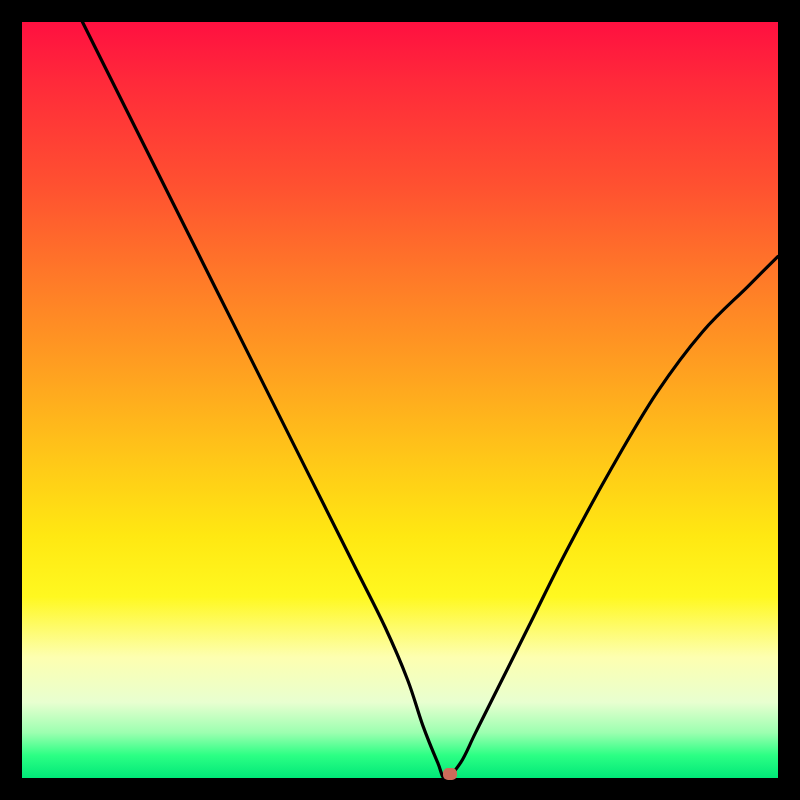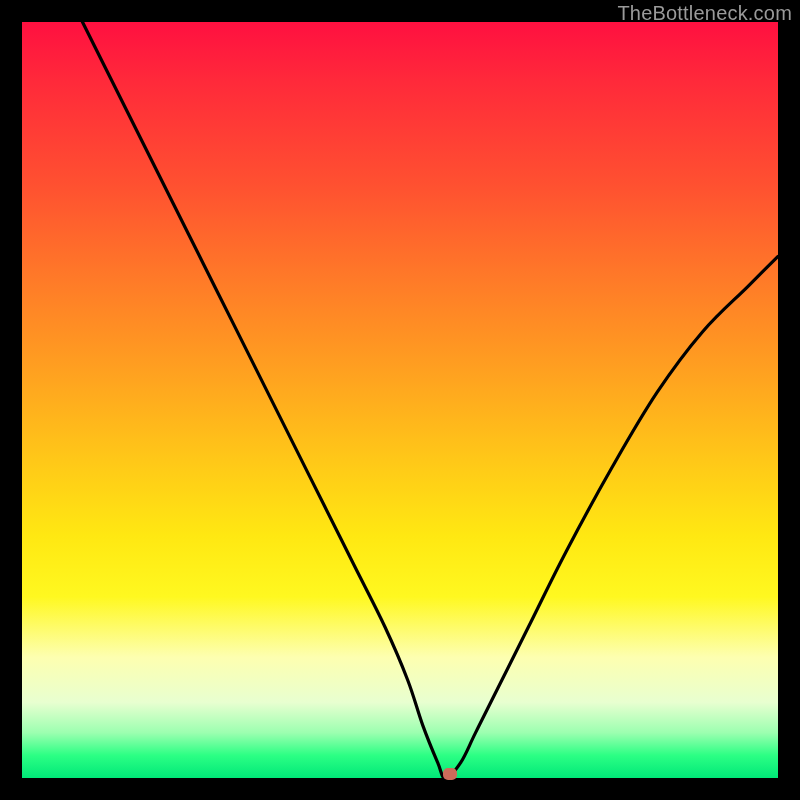--- a/index.html
+++ b/index.html
@@ -70,14 +70,13 @@
 </head>
 <body>
 
 <div class="frame">
   <div class="plot-area">
     <svg class="curve" viewBox="0 0 756 756" preserveAspectRatio="none">
       <path id="curve-path" fill="none" stroke="#000000" stroke-width="3.2" stroke-linecap="round" stroke-linejoin="round" d="M 60.48 0.00 C 65.92 10.89, 79.83 38.71, 90.72 60.48 C 101.61 82.25, 110.07 99.19, 120.96 120.96 C 131.85 142.73, 140.31 159.67, 151.20 181.44 C 162.09 203.21, 170.55 220.15, 181.44 241.92 C 192.33 263.69, 200.79 280.63, 211.68 302.40 C 222.57 324.17, 231.03 341.11, 241.92 362.88 C 252.81 384.65, 261.27 401.59, 272.16 423.36 C 283.05 445.13, 291.51 462.07, 302.40 483.84 C 313.29 505.61, 321.75 522.55, 332.64 544.32 C 343.53 566.09, 353.35 584.39, 362.88 604.80 C 372.41 625.21, 378.76 640.03, 385.56 657.72 C 392.36 675.41, 395.24 688.11, 400.68 703.08 C 406.12 718.05, 411.72 731.35, 415.80 740.88 C 419.88 750.41, 419.28 756.00, 423.36 756.00 C 427.44 756.00, 433.04 749.04, 438.48 740.88 C 443.92 732.72, 446.80 724.25, 453.60 710.64 C 460.40 697.03, 466.75 684.33, 476.28 665.28 C 485.81 646.23, 494.27 629.29, 506.52 604.80 C 518.77 580.31, 529.35 557.78, 544.32 529.20 C 559.29 500.62, 573.35 474.62, 589.68 446.04 C 606.01 417.46, 618.71 394.93, 635.04 370.44 C 651.37 345.95, 664.07 329.01, 680.40 309.96 C 696.73 290.91, 712.15 278.21, 725.76 264.60 C 739.37 250.99, 750.56 239.80, 756.00 234.36"></path>
     </svg>
     <div id="marker" class="marker" style="left: 427.896px; top: 752.22px; background: rgb(204, 107, 90);"></div>
   </div>
-  <div class="watermark">TheBottleneck.com</div>
 </div>
 
 </body></html>

